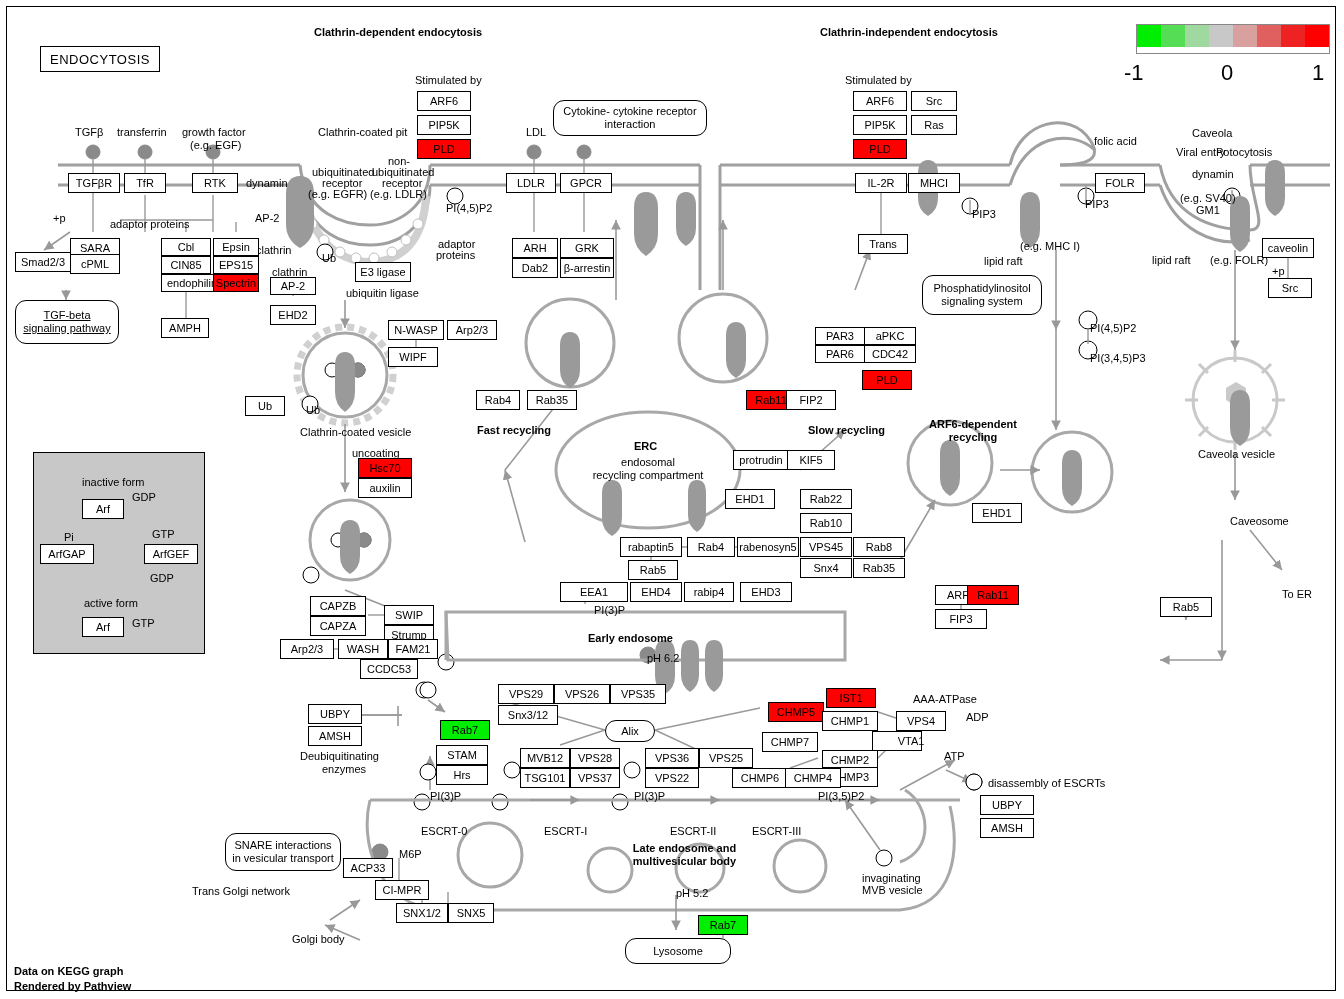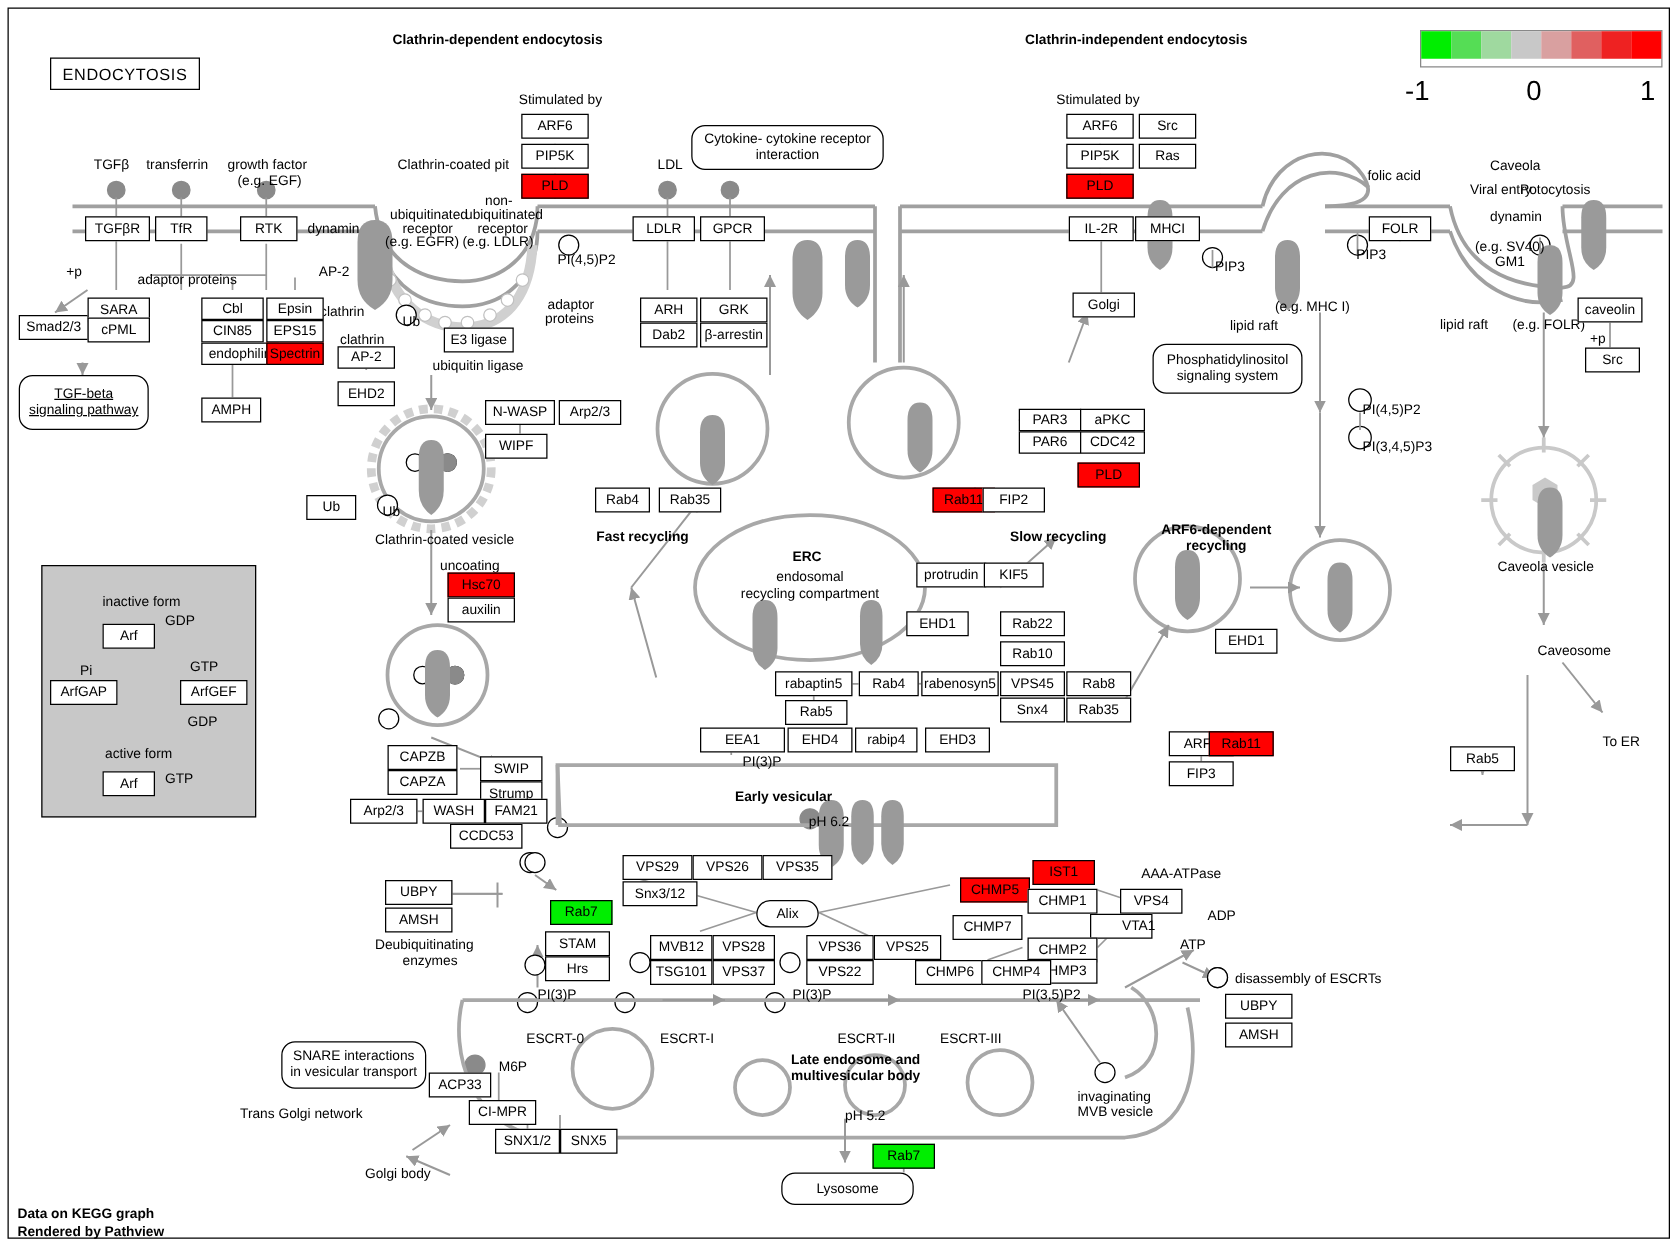--- a/index.html
+++ b/index.html
@@ -354,32 +354,32 @@
       <div class="lbl" style="left: 972px; top: 208px;">PIP3</div>
       <div class="lbl" style="left: 984px; top: 255px;">lipid raft</div>
       <div class="lbl" style="left: 1020px; top: 240px;">(e.g. MHC I)</div>
       <div class="lbl" style="left: 1090px; top: 322px;">PI(4,5)P2</div>
       <div class="lbl" style="left: 1090px; top: 352px;">PI(3,4,5)P3</div>
       <div class="lbl" style="left: 1198px; top: 448px;">Caveola vesicle</div>
       <div class="lbl" style="left: 1230px; top: 515px;">Caveosome</div>
       <div class="lbl" style="left: 1282px; top: 588px;">To ER</div>
       <div class="lbl" style="left: 483px; top: 393px;">Rab4</div>
       <div class="lbl" style="left: 246px; top: 177px;">dynamin</div>
-      <div class="lbl b" style="left: 588px; top: 632px;">Early vesicular</div>
+      <div class="lbl b" style="left: 588px; top: 632px;">Early endosome</div>
       <div class="lbl" style="left: 647px; top: 652px;">pH 6.2</div>
       <div class="lbl" style="left: 594px; top: 604px;">PI(3)P</div>
       <div class="lbl" style="left: 430px; top: 790px;">PI(3)P</div>
       <div class="lbl" style="left: 634px; top: 790px;">PI(3)P</div>
       <div class="lbl" style="left: 818px; top: 790px;">PI(3,5)P2</div>
       <div class="lbl" style="left: 421px; top: 825px;">ESCRT-0</div>
-      <div class="lbl" style="left: 528px; top: 825px;">ESCRT-I</div>
+      <div class="lbl" style="left: 544px; top: 825px;">ESCRT-I</div>
       <div class="lbl" style="left: 670px; top: 825px;">ESCRT-II</div>
       <div class="lbl" style="left: 752px; top: 825px;">ESCRT-III</div>
       <div class="lbl" style="left: 913px; top: 693px;">AAA-ATPase</div>
-      <div class="lbl" style="left: 966px; top: 711px; margin-top: 16px;">ADP</div>
+      <div class="lbl" style="left: 966px; top: 711px;">ADP</div>
       <div class="lbl" style="left: 944px; top: 750px;">ATP</div>
       <div class="lbl" style="left: 988px; top: 777px;">disassembly of ESCRTs</div>
       <div class="lbl" style="left: 862px; top: 872px;">invaginating</div>
       <div class="lbl" style="left: 862px; top: 884px;">MVB vesicle</div>
       <div class="lbl" style="left: 676px; top: 887px;">pH 5.2</div>
       <div class="lbl" style="left: 192px; top: 885px;">Trans Golgi network</div>
       <div class="lbl" style="left: 292px; top: 933px;">Golgi body</div>
       <div class="lbl" style="left: 399px; top: 848px;">M6P</div>
       <div class="lbl" style="left: 300px; top: 750px;">Deubiquitinating</div>
       <div class="lbl" style="left: 322px; top: 763px;">enzymes</div>
@@ -420,21 +420,21 @@
       <div class="box" style="left: 213px; top: 256px; width: 46px; height: 18px;">EPS15</div>
       <div class="box red" style="left: 213px; top: 274px; width: 46px; height: 18px;">Spectrin</div>
       <div class="box" style="left: 270px; top: 277px; width: 46px; height: 18px;">AP-2</div>
       <div class="box" style="left: 270px; top: 305px; width: 46px; height: 20px;">EHD2</div>
       <div class="box" style="left: 161px; top: 318px; width: 48px; height: 20px;">AMPH</div>
       <div class="box" style="left: 355px; top: 262px; width: 56px; height: 20px;">E3 ligase</div>
       <div class="box" style="left: 512px; top: 238px; width: 46px; height: 20px;">ARH</div>
       <div class="box" style="left: 512px; top: 258px; width: 46px; height: 20px;">Dab2</div>
       <div class="box" style="left: 560px; top: 238px; width: 54px; height: 20px;">GRK</div>
       <div class="box" style="left: 560px; top: 258px; width: 54px; height: 20px;">β-arrestin</div>
-      <div class="box" style="left: 858px; top: 234px; width: 50px; height: 20px;">Golgi</div>
+      <div class="box" style="left: 858px; top: 234px; width: 50px; height: 20px;">Trans</div>
       <div class="box" style="left: 1262px; top: 238px; width: 52px; height: 20px;">caveolin</div>
       <div class="box" style="left: 1268px; top: 278px; width: 44px; height: 20px;">Src</div>
       <div class="box" style="left: 388px; top: 320px; width: 56px; height: 20px;">N-WASP</div>
       <div class="box" style="left: 447px; top: 320px; width: 50px; height: 20px;">Arp2/3</div>
       <div class="box" style="left: 388px; top: 347px; width: 50px; height: 20px;">WIPF</div>
       <div class="box" style="left: 815px; top: 327px; width: 50px; height: 18px;">PAR3</div>
       <div class="box" style="left: 864px; top: 327px; width: 52px; height: 18px;">aPKC</div>
       <div class="box" style="left: 815px; top: 345px; width: 50px; height: 18px;">PAR6</div>
       <div class="box" style="left: 864px; top: 345px; width: 52px; height: 18px;">CDC42</div>
       <div class="box red" style="left: 862px; top: 370px; width: 50px; height: 20px;">PLD</div>

